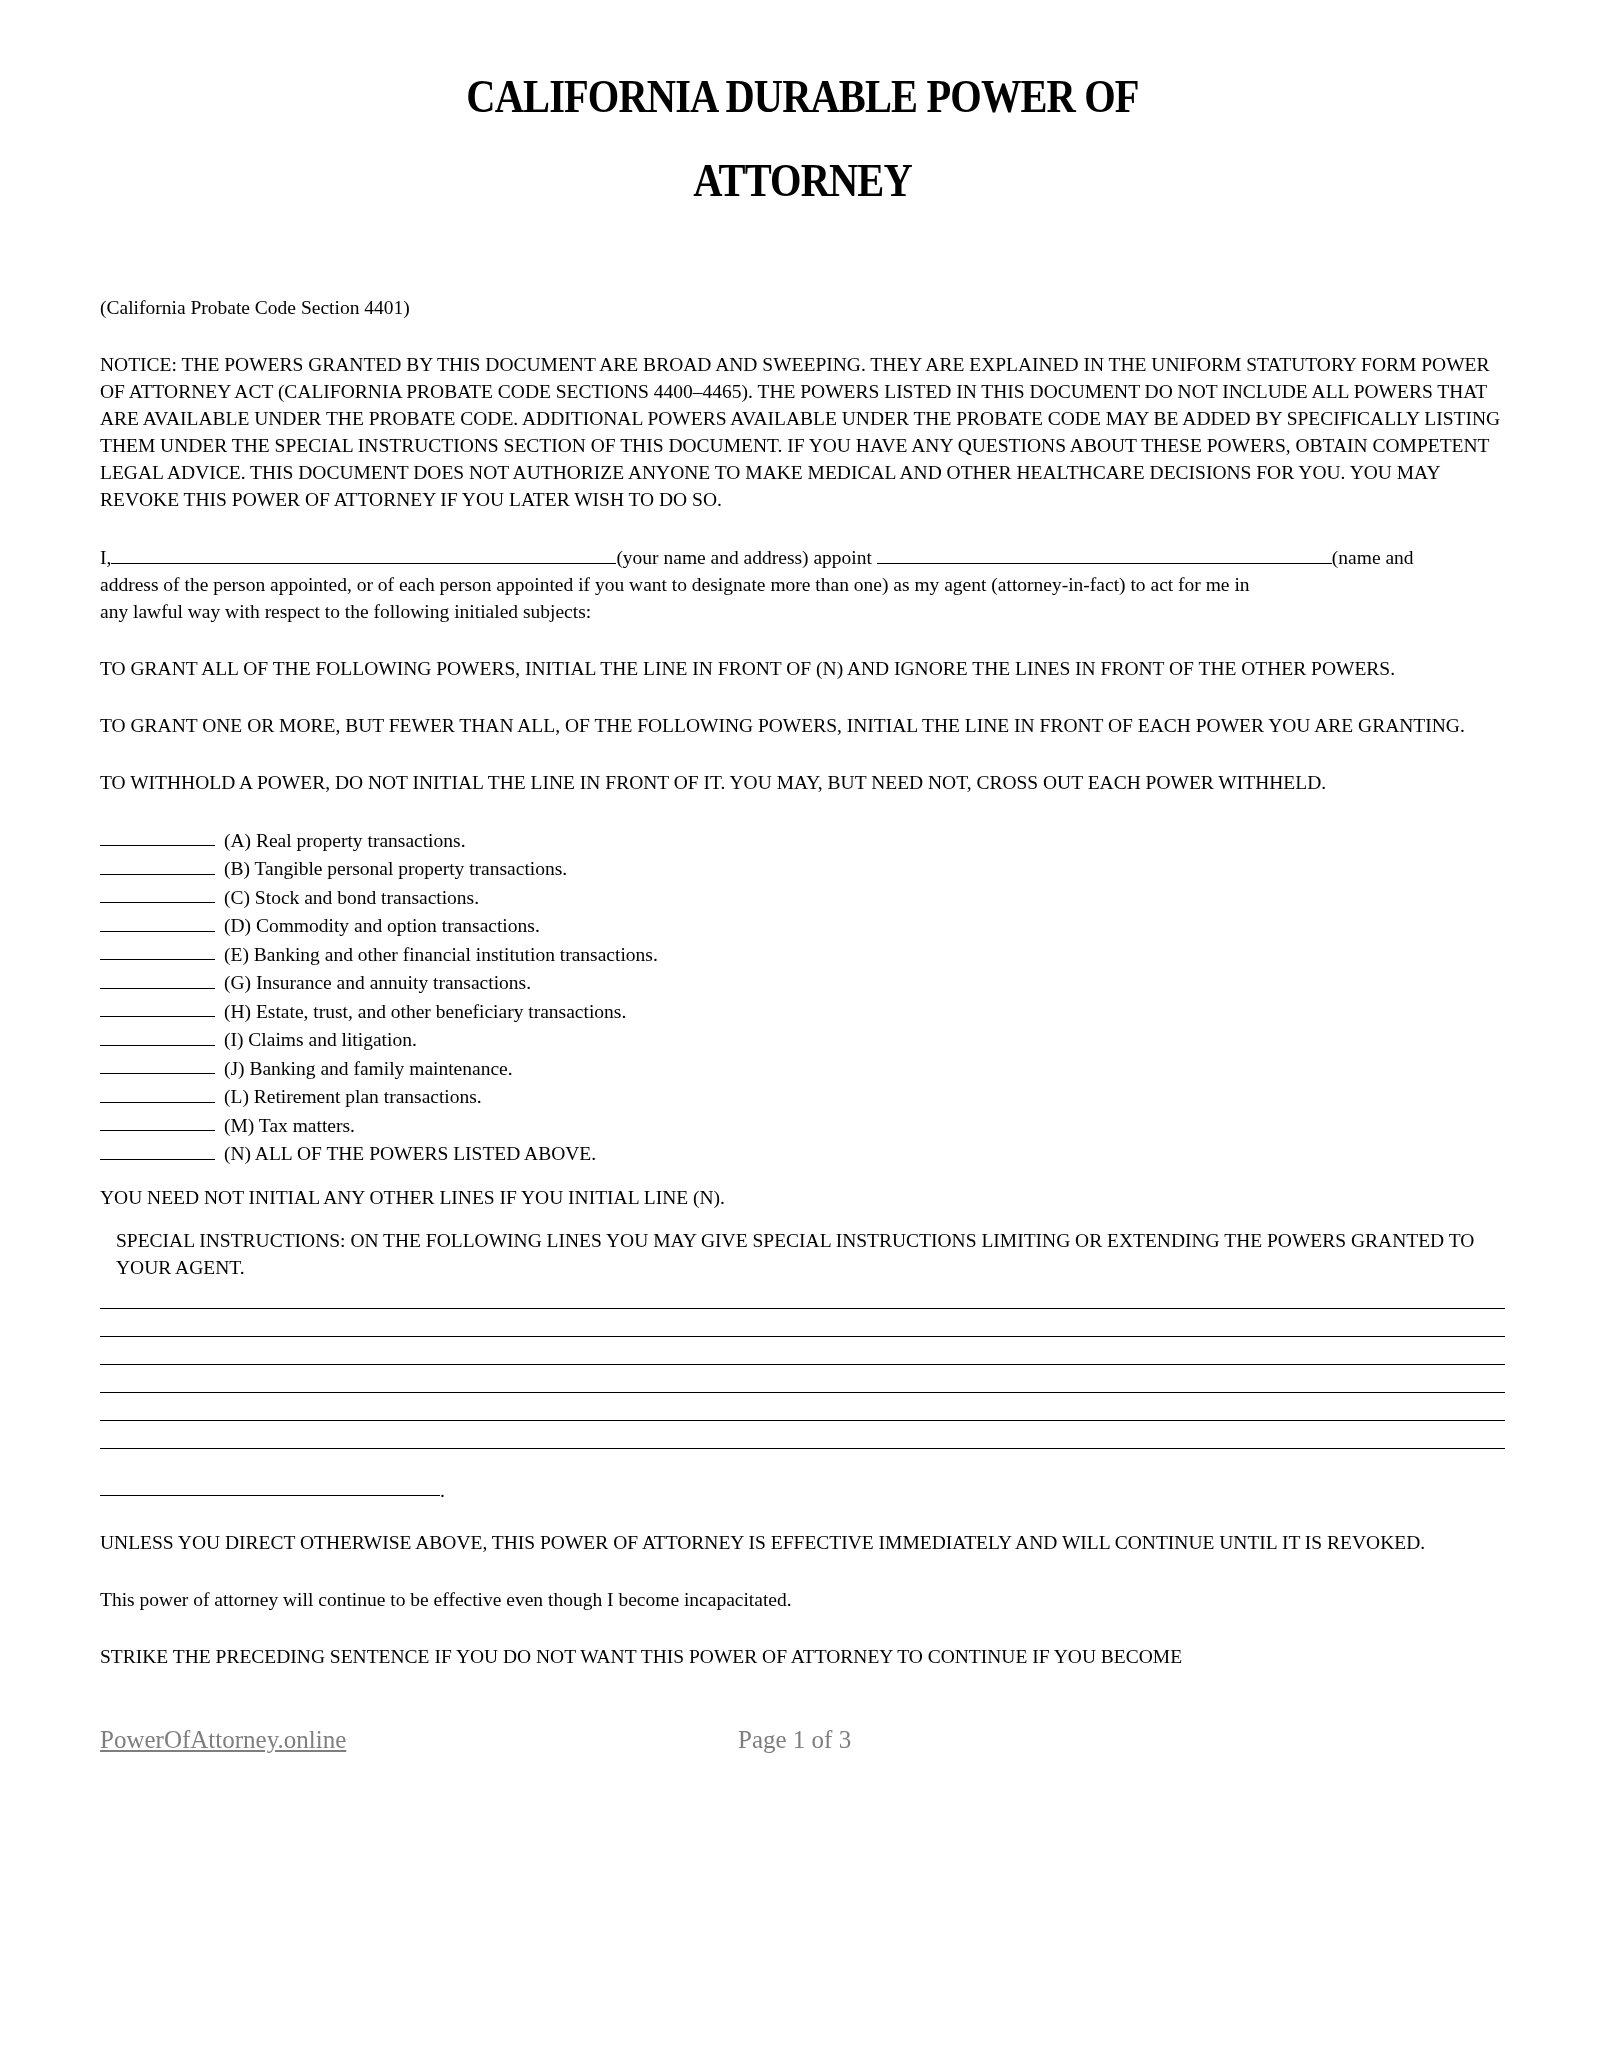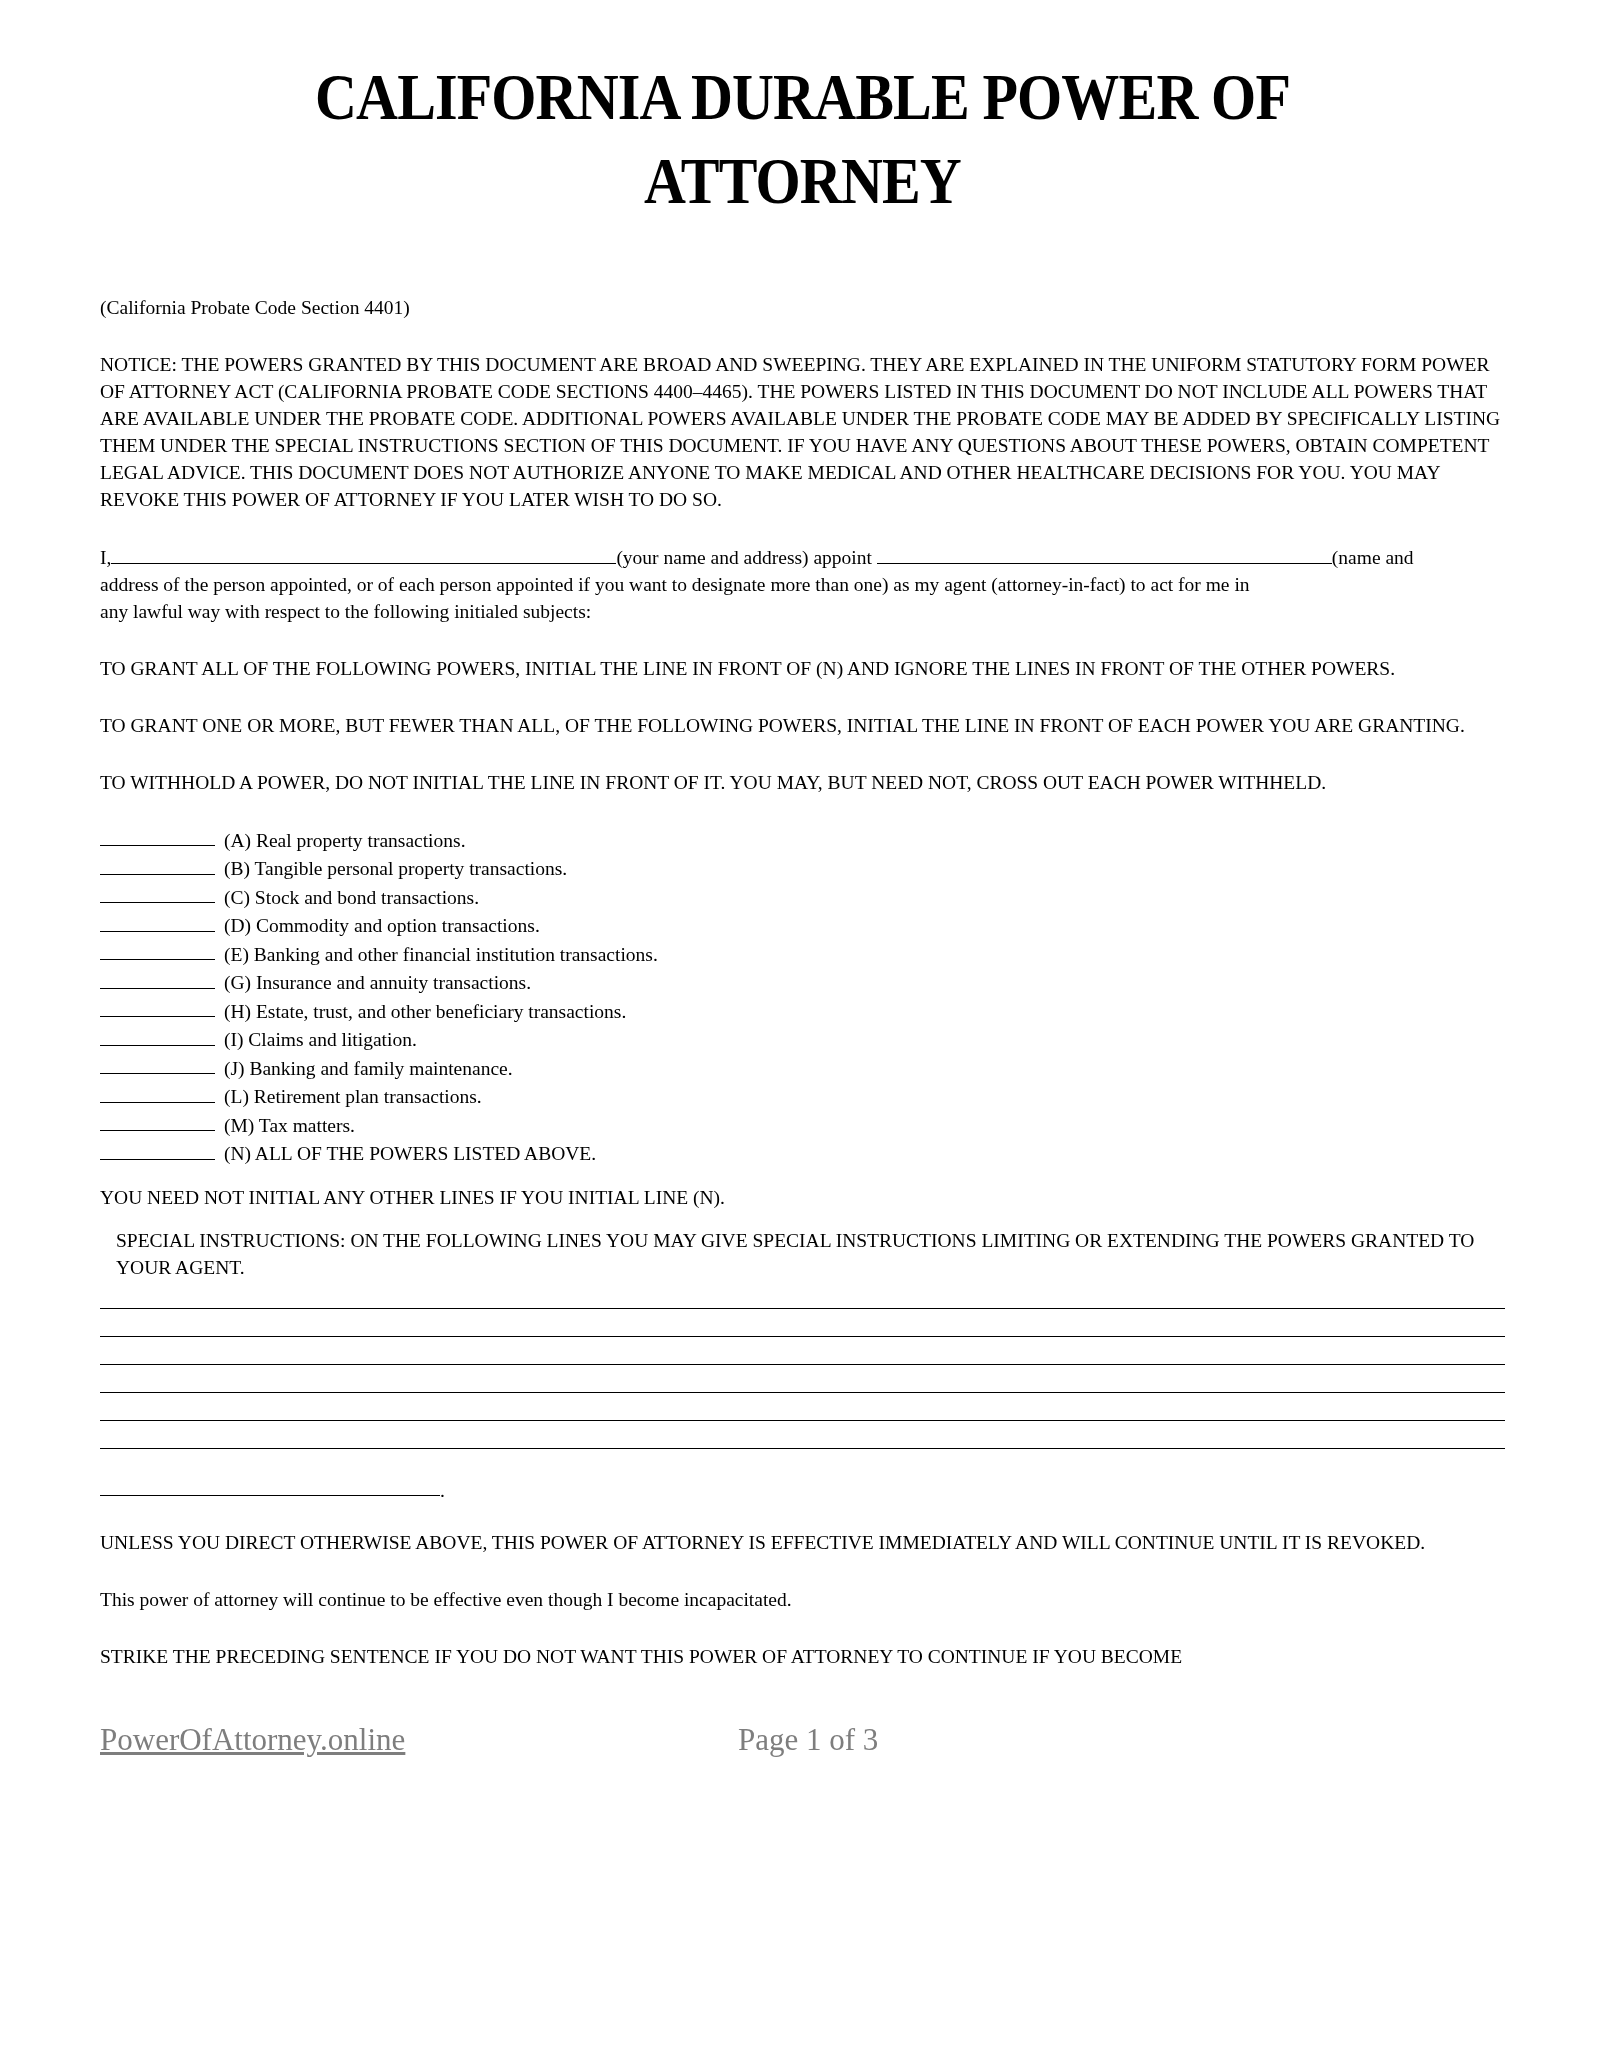--- a/index.html
+++ b/index.html
@@ -13,21 +13,21 @@
     font-family: "Liberation Serif", "DejaVu Serif", serif;
     font-size: 19.5px;
     line-height: 27px;
     color: #000000;
     overflow: hidden;
   }
   .doc-title {
     margin: 55px auto 0 auto;
     text-align: center;
     font-weight: bold;
-    font-size: 66px;
+    font-size: 46px;
     line-height: 84px;
     letter-spacing: -1px;
   }
   .doc-title .title-line { transform: scaleX(0.88); transform-origin: 50% 50%; white-space: nowrap; }
   .code-ref { margin: 71px 0 0 0; }
   p { margin: 30px 0 0 0; }
   p.tight { margin: 16px; }
   .appt-line { white-space: nowrap; }
   .blank {
     display: inline-block;
@@ -42,21 +42,21 @@
   .kgap { display: inline-block; width: 128px; }
   .initial-note { margin-top: 16px; }
   .special-lines { margin-top: 1px; }
   .rule { height: 0; border-bottom: 1.6px solid #000; margin-top: 27px; }
   .short-line-row { margin-top: 27px; line-height: 27px; }
   .short-blank { width: 340px; }
   .closing-effective { margin-top: 26px; }
   .footer {
     position: relative;
     margin-top: 52px;
-    font-size: 31px;
+    font-size: 25px;
     line-height: 36px;
     color: #7e7e7e;
   }
   .site-link { color: #7e7e7e; text-decoration: underline; cursor: pointer; }
   .page-num { position: absolute; left: 638px; top: 0; color: #7e7e7e; }
 </style>
 </head>
 <body>
 
 <div class="page">

